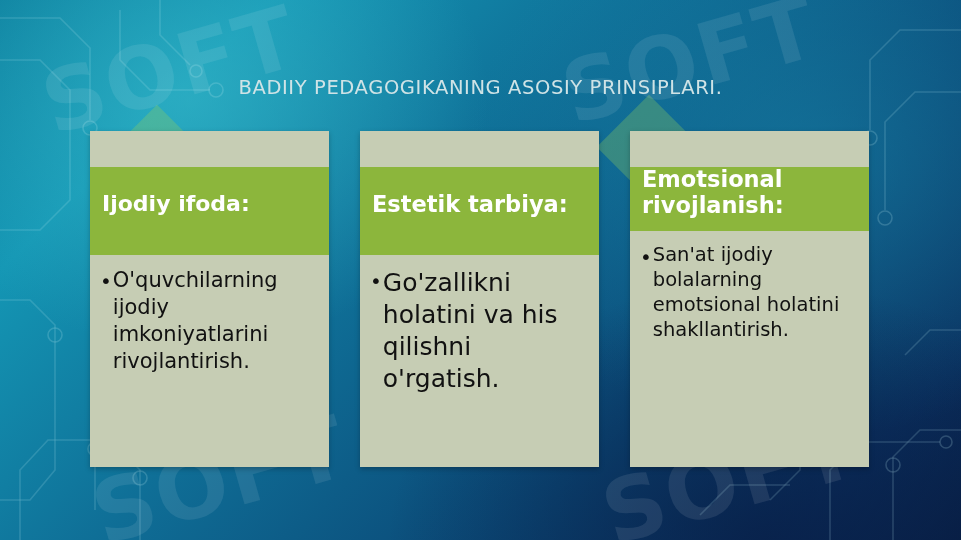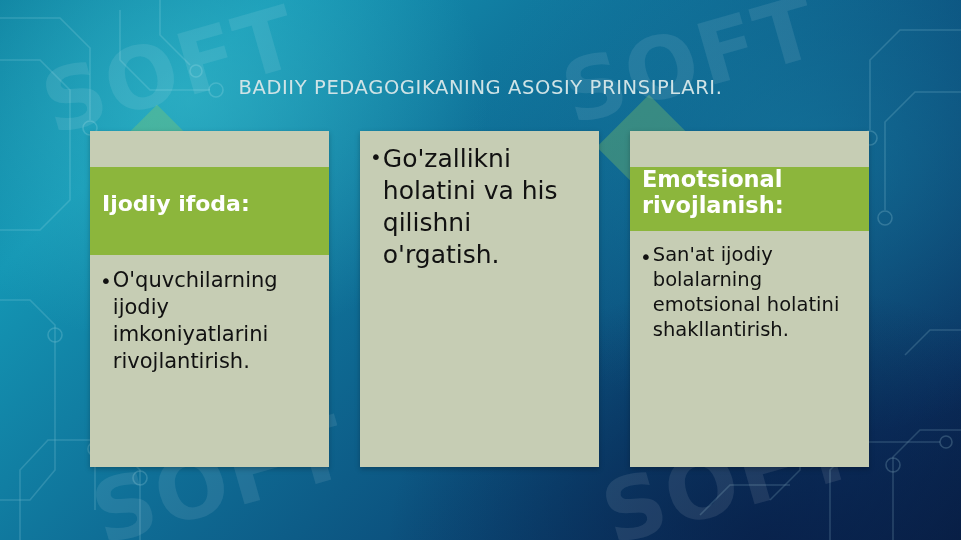--- a/index.html
+++ b/index.html
@@ -205,20 +205,23 @@
       </div>
       <div class="card-body">
         <div class="bullet-row">
           <span class="dot">•</span>
           <span>O'quvchilarning ijodiy imkoniyatlarini rivojlantirish.</span>
         </div>
       </div>
     </div>
 
     <div class="card card2">
+      <div class="card-head">
+        <span><span>Estetik tarbiya</span><span class="colon">:</span></span>
+      </div>
       <div class="card-body">
         <div class="bullet-row">
           <span class="dot">•</span>
           <span>Go'zallikni holatini va his qilishni o'rgatish.</span>
         </div>
       </div>
     </div>
 
     <div class="card card3">
       <div class="card-head">

